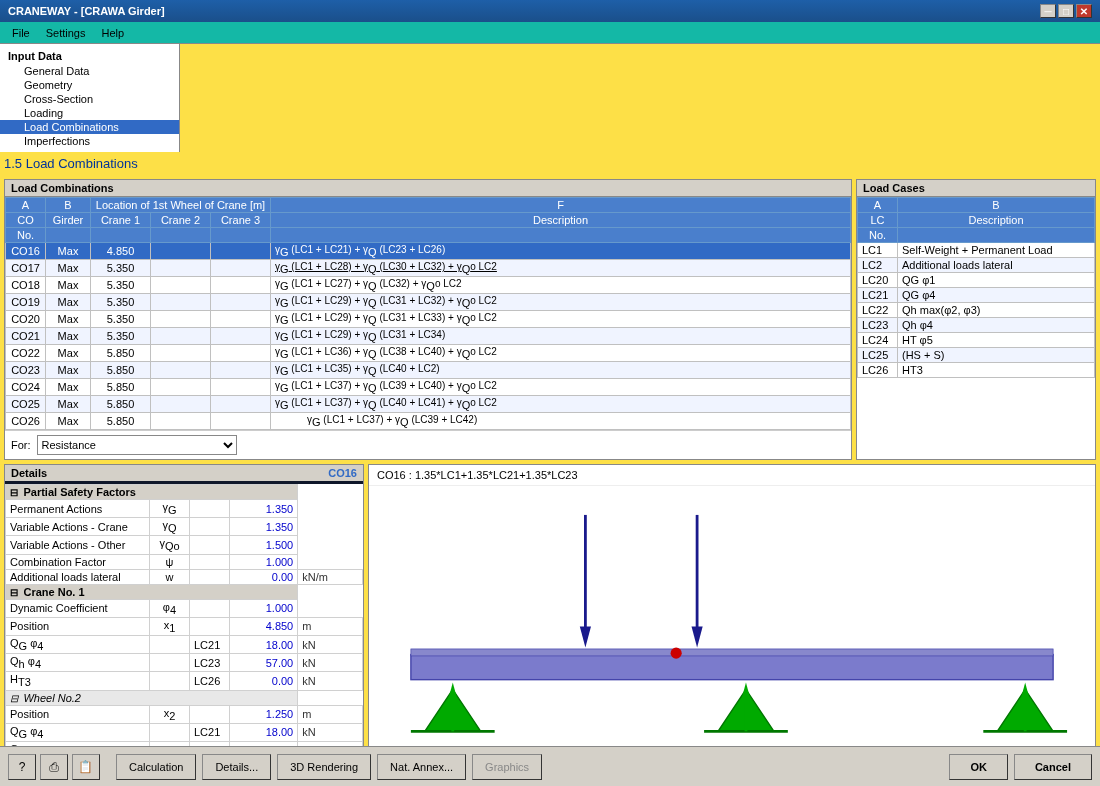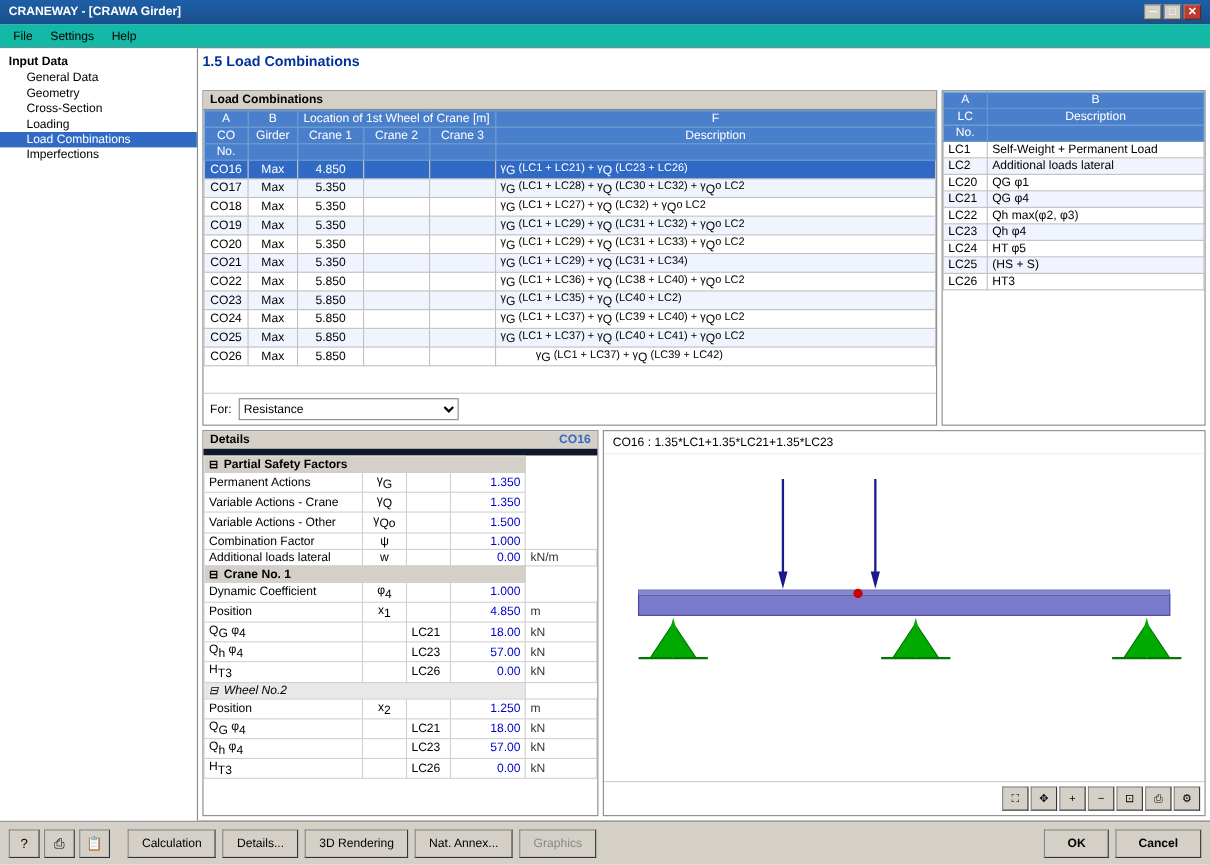--- a/index.html
+++ b/index.html
@@ -37,21 +37,22 @@
     }
     .menu-item {
       padding: 2px 8px;
       cursor: pointer;
       font-size: 11px;
     }
     
     .main-area {
       display: flex;
       height: calc(786px - 22px - 22px - 40px);
-      background: #ffffff;
+      background: #fde047;
+      flex-direction: column;
     }
     
     .sidebar {
       width: 180px;
       background: white;
       border-right: 1px solid #888;
       padding: 4px 0;
       overflow-y: auto;
     }
     .sidebar-title {
@@ -71,23 +72,23 @@
       flex: 1;
       display: flex;
       flex-direction: column;
       padding: 4px;
       gap: 4px;
       overflow: hidden;
     }
     
     .section-title {
       font-size: 13px;
-      font-weight: bold;
+      font-weight: normal;
       color: #003399;
-      margin-bottom: 15px;
+      margin-bottom: 4px;
     }
     
     .top-panels {
       display: flex;
       gap: 4px;
       height: 320px;
     }
     
     .panel {
       background: white;
@@ -172,21 +173,21 @@
     .details-panel {
       width: 360px;
       display: flex;
       flex-direction: column;
     }
     
     .details-header {
       display: flex;
       justify-content: space-between;
       background: #d4d0c8;
-      border-bottom: 6px solid #0f172a;
+      border-bottom: 3px solid #0f172a;
       padding: 2px 6px;
     }
     
     .details-title { font-weight: bold; }
     .details-id { color: #316ac5; font-weight: bold; }
     
     table.details-table {
       width: 100%;
       border-collapse: collapse;
       font-size: 10px;
@@ -372,21 +373,21 @@
       <td class="col-d"></td>
       <td class="col-e"></td>
       <td style="font-size:10px;">γ<sub>G</sub> (LC1 + LC21) + γ<sub>Q</sub> (LC23 + LC26)</td>
     </tr>
                   <tr>
       <td class="col-a">CO17</td>
       <td class="col-b">Max</td>
       <td class="col-c">5.350</td>
       <td class="col-d"></td>
       <td class="col-e"></td>
-      <td style="font-size:10px;">γ<sub>G</sub> (LC1 + LC28) + γ<sub>Q</sub> (LC30 + LC32) + γ<sub>Q</sub>o LC2</td>
+      <td style="font-size:10px;text-decoration:underline;">γ<sub>G</sub> (LC1 + LC28) + γ<sub>Q</sub> (LC30 + LC32) + γ<sub>Q</sub>o LC2</td>
     </tr>
                   <tr>
       <td class="col-a">CO18</td>
       <td class="col-b">Max</td>
       <td class="col-c">5.350</td>
       <td class="col-d"></td>
       <td class="col-e"></td>
       <td style="font-size:10px;">γ<sub>G</sub> (LC1 + LC27) + γ<sub>Q</sub> (LC32) + γ<sub>Q</sub>o LC2</td>
     </tr>
                   <tr>
@@ -460,20 +461,21 @@
             <span>For:</span>
             <select class="for-select">
               <option>Resistance</option>
               <option>Serviceability</option>
             </select>
           </div>
         </div>
       </div>
 
       <div class="panel load-cases-panel">
+        <div class="panel-title">Load Cases</div>
         <div class="table-container">
           <table class="grid">
             <thead>
               <tr>
                 <th style="width:40px;">A</th>
                 <th>B</th>
               </tr>
               <tr>
                 <th style="width:40px;">LC</th>
                 <th>Description</th>

